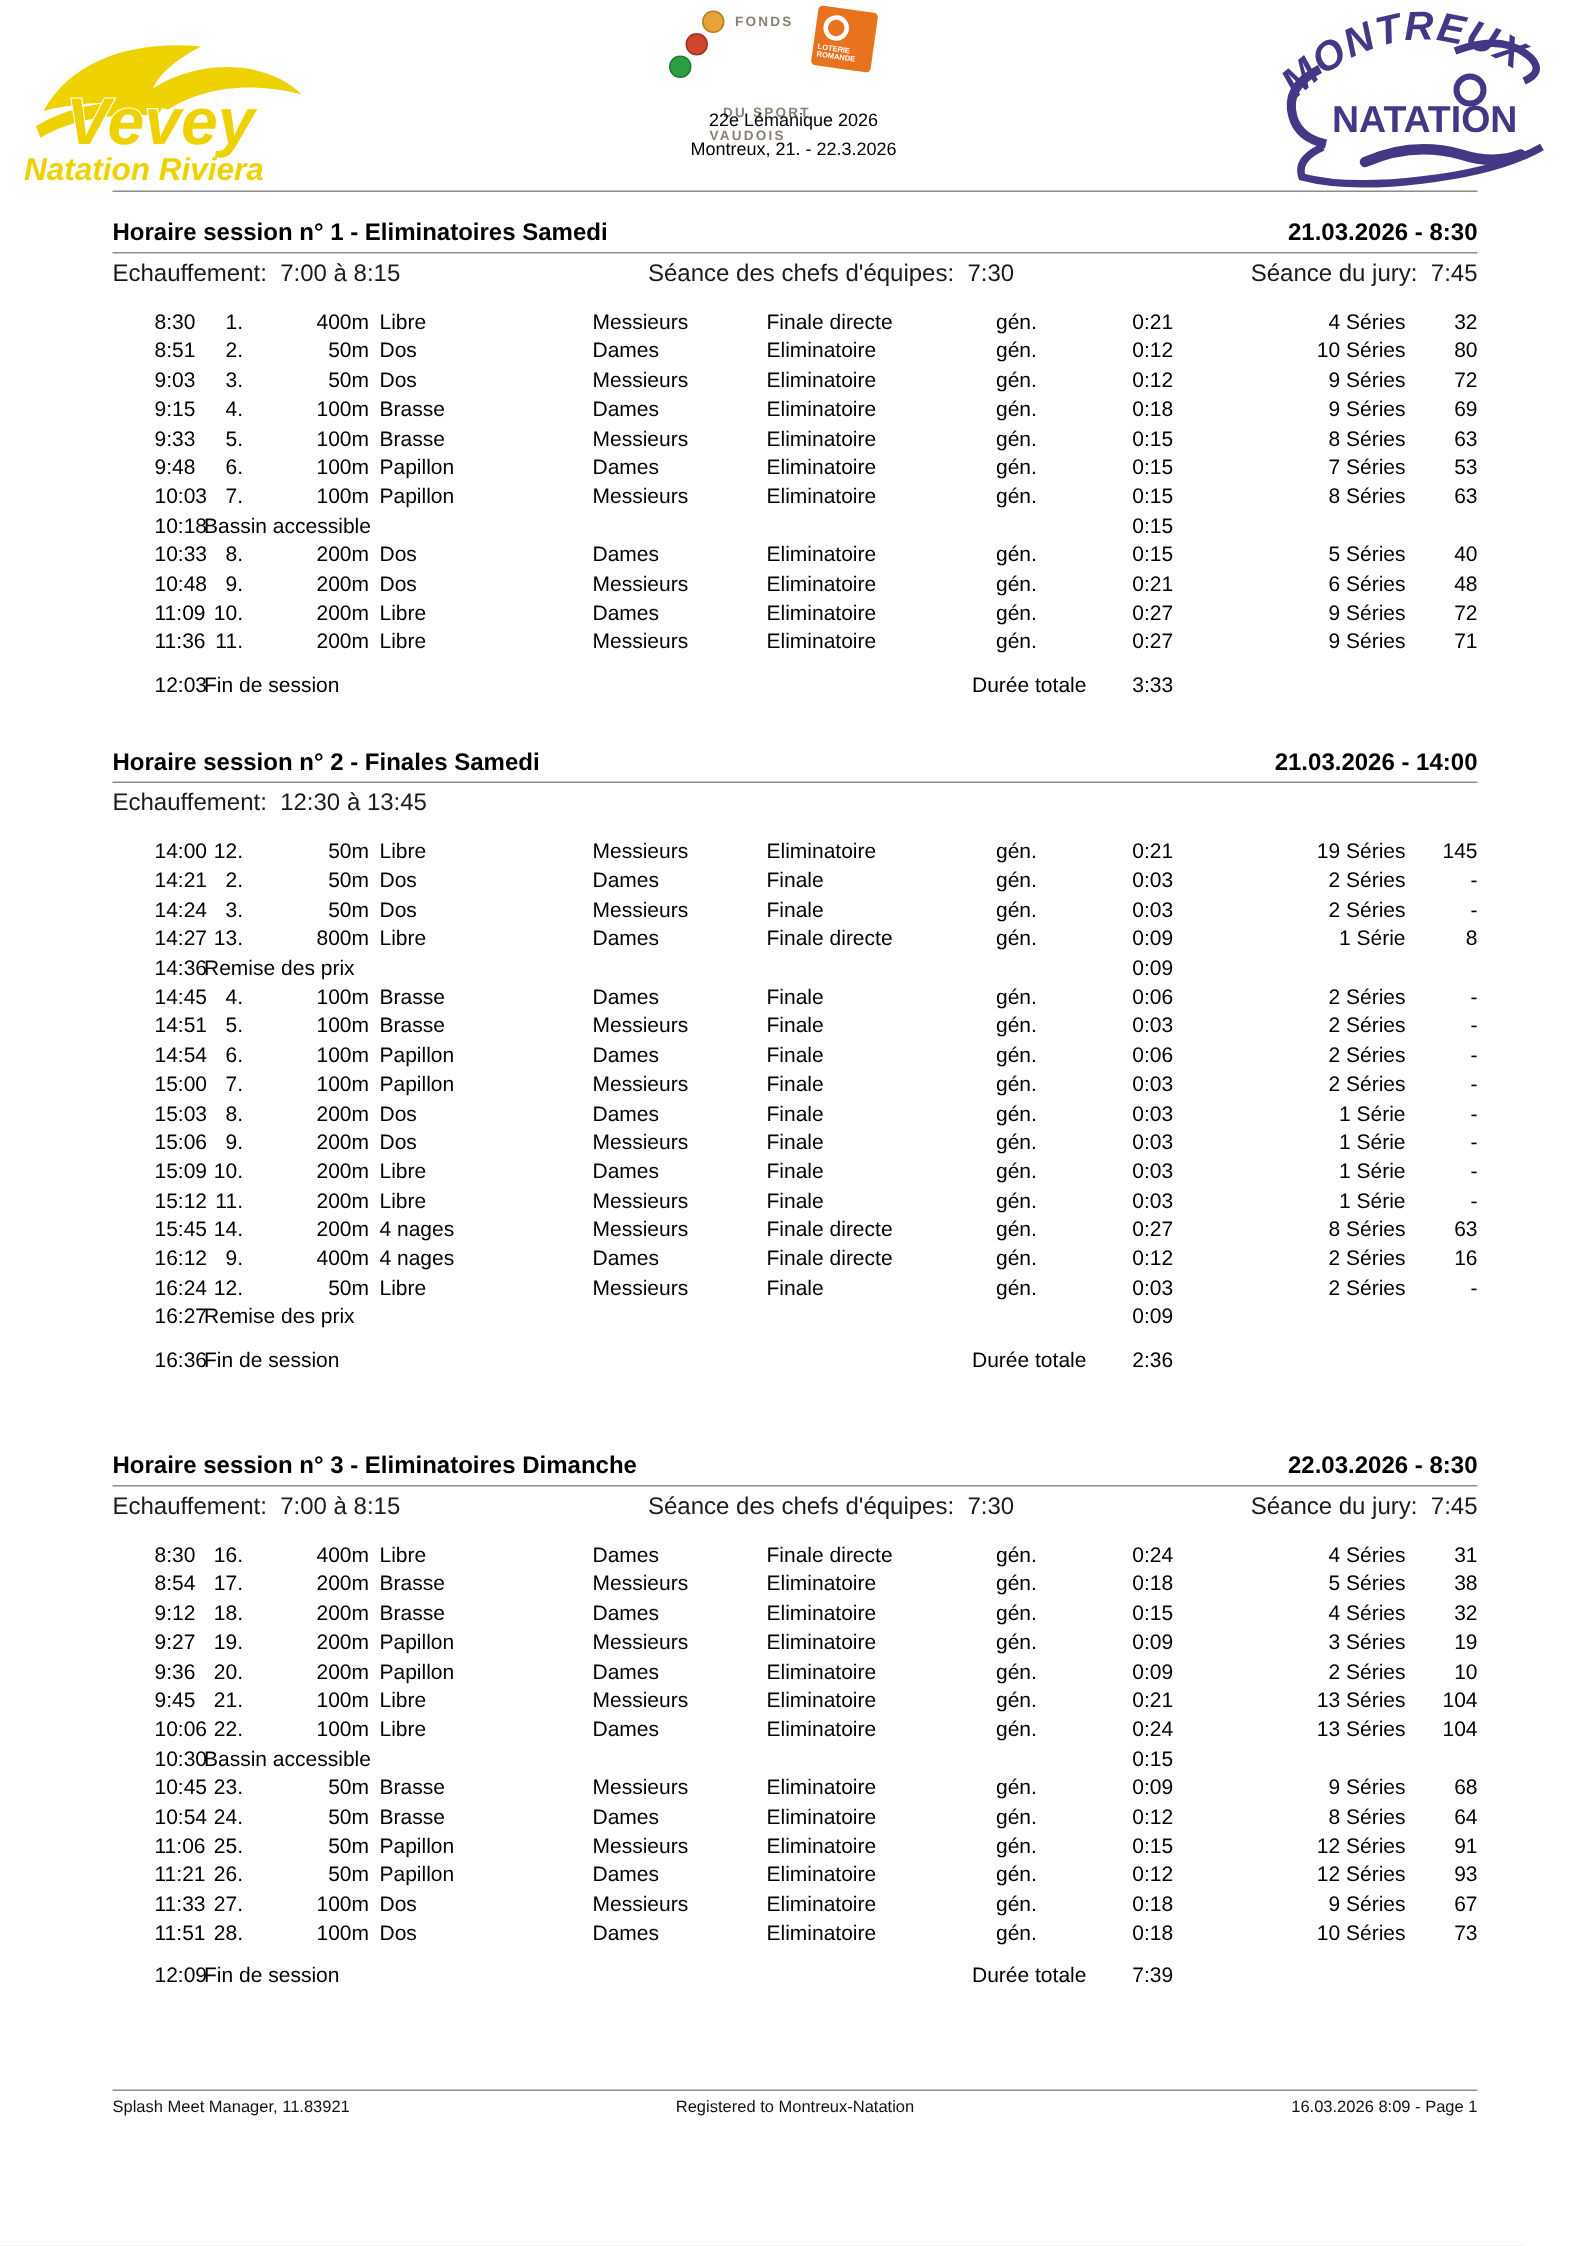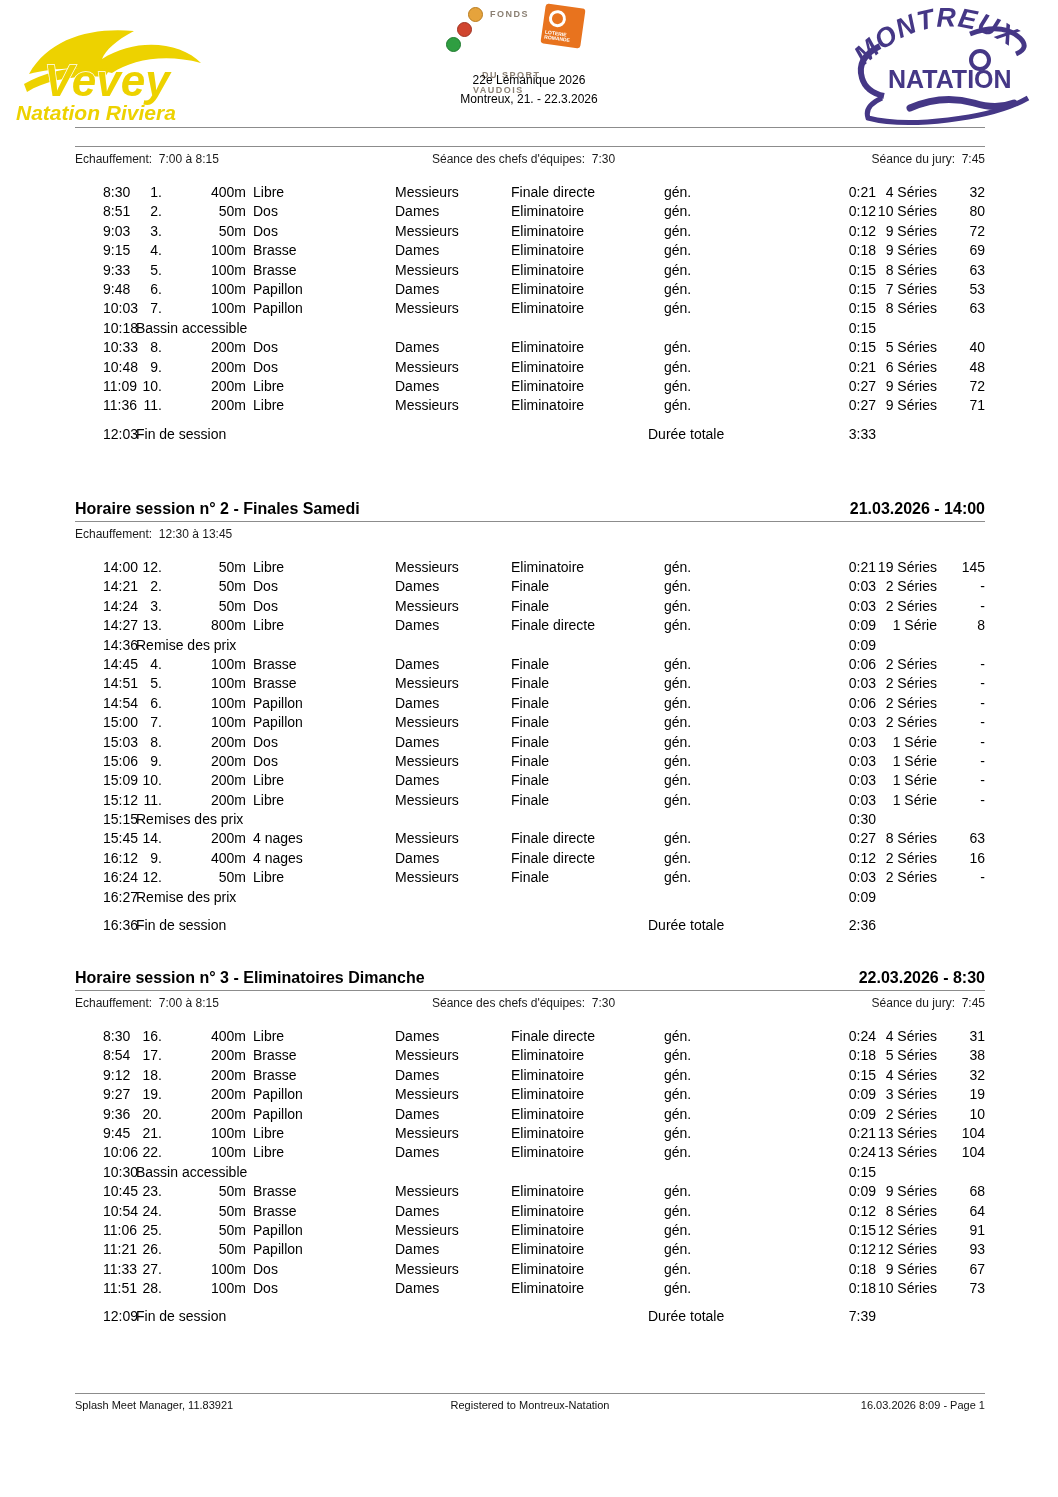--- a/index.html
+++ b/index.html
@@ -28,36 +28,36 @@
               font-size:12px;line-height:19px;}
   .montreux-logo{position:absolute;left:852px;top:4px;}
   .header-rule{position:absolute;left:75px;top:127px;width:910px;border-top:1px solid #8c8c8c;}
 
   
   .session{position:absolute;left:75px;width:910px;}
   #s1{top:145px;} #s2{top:498px;} #s3{top:967px;}
   .session-head{display:flex;justify-content:space-between;font-weight:bold;font-size:16px;
                 line-height:22px;}
   .session-rule{border-top:1px solid #8c8c8c;margin-top:1px;}
-  .session-info{position:relative;height:15px;margin-top:5px;font-size:12px;color:#1a1a1a;text-align:center;}
+  .session-info{position:relative;height:15px;margin-top:5px;font-size:16px;color:#1a1a1a;text-align:center;}
   .session-info span{white-space:pre;}
   .info-ech{position:absolute;left:0;}
   .info-chefs{position:absolute;left:357px;}
   .info-jury{position:absolute;right:0;}
   .rows{margin-top:17px;}
   .row{position:relative;height:19.4px;font-size:14px;}
   .c{position:absolute;top:0;white-space:nowrap;}
   .t{left:0;width:38px;text-align:left;margin-left:28px;}
   .n{left:45px;width:42px;text-align:right;}
   .d{left:92px;width:79px;text-align:right;}
   .e{left:178px;}
   .g{left:320px;}
   .r{left:436px;}
   .cl{left:589px;}
-  .iv{left:696px;width:105px;text-align:right;}
+  .iv{left:641px;width:105px;text-align:center;}
   .se{left:770px;width:92px;text-align:right;}
   .ct{left:862px;width:48px;text-align:right;}
   .note{left:61px;}
   .duree{left:573px;}
   .fin{margin-top:9px;}
 
   
   .footer-rule{position:absolute;left:75px;top:1393px;width:910px;border-top:1px solid #8c8c8c;}
   .footer{position:absolute;left:75px;top:1399px;width:910px;font-size:11px;color:#111;height:14px;}
   .footer .fl{position:absolute;left:0;}
@@ -109,20 +109,24 @@
       <circle cx="128" cy="56" r="9" fill="none" stroke="#453786" stroke-width="4"></circle>
       <path d="M118 30 Q150 18 168 34 Q178 44 164 50" stroke="#453786" stroke-width="5" fill="none"></path>
       <text font-family="Liberation Sans, sans-serif" font-size="27" font-weight="bold" font-style="italic" fill="#453786" letter-spacing="1"><textPath href="#arcM">MONTREUX</textPath></text>
       <text x="36" y="84" font-family="Liberation Sans, sans-serif" font-size="25" font-weight="bold" fill="#453786">NATATION</text>
     </svg>
   </div>
 
   <div class="header-rule"></div>
 
   <div class="session" id="s1">
+    <div class="session-head">
+      <span>Horaire session n° 1 - Eliminatoires Samedi</span>
+      <span>21.03.2026 - 8:30</span>
+    </div>
     <div class="session-rule"></div>
     <div class="session-info">
       <span class="info-ech">Echauffement:  7:00 à 8:15</span>
       <span class="info-chefs">Séance des chefs d'équipes:  7:30</span>
       <span class="info-jury">Séance du jury:  7:45</span>
     </div>
     <div class="rows">
         <div class="row">
           <span class="c t">8:30</span>
           <span class="c n">1.</span>
@@ -422,25 +426,20 @@
           <span class="c d">200m</span>
           <span class="c e">Libre</span>
           <span class="c g">Messieurs</span>
           <span class="c r">Finale</span>
           <span class="c cl">gén.</span>
           <span class="c iv">0:03</span>
           <span class="c se">1 Série</span>
           <span class="c ct">-</span>
         </div>
         <div class="row">
-          <span class="c t">15:15</span>
-          <span class="c note">Remises des prix</span>
-          <span class="c iv">0:30</span>
-        </div>
-        <div class="row">
           <span class="c t">15:45</span>
           <span class="c n">14.</span>
           <span class="c d">200m</span>
           <span class="c e">4 nages</span>
           <span class="c g">Messieurs</span>
           <span class="c r">Finale directe</span>
           <span class="c cl">gén.</span>
           <span class="c iv">0:27</span>
           <span class="c se">8 Séries</span>
           <span class="c ct">63</span>

